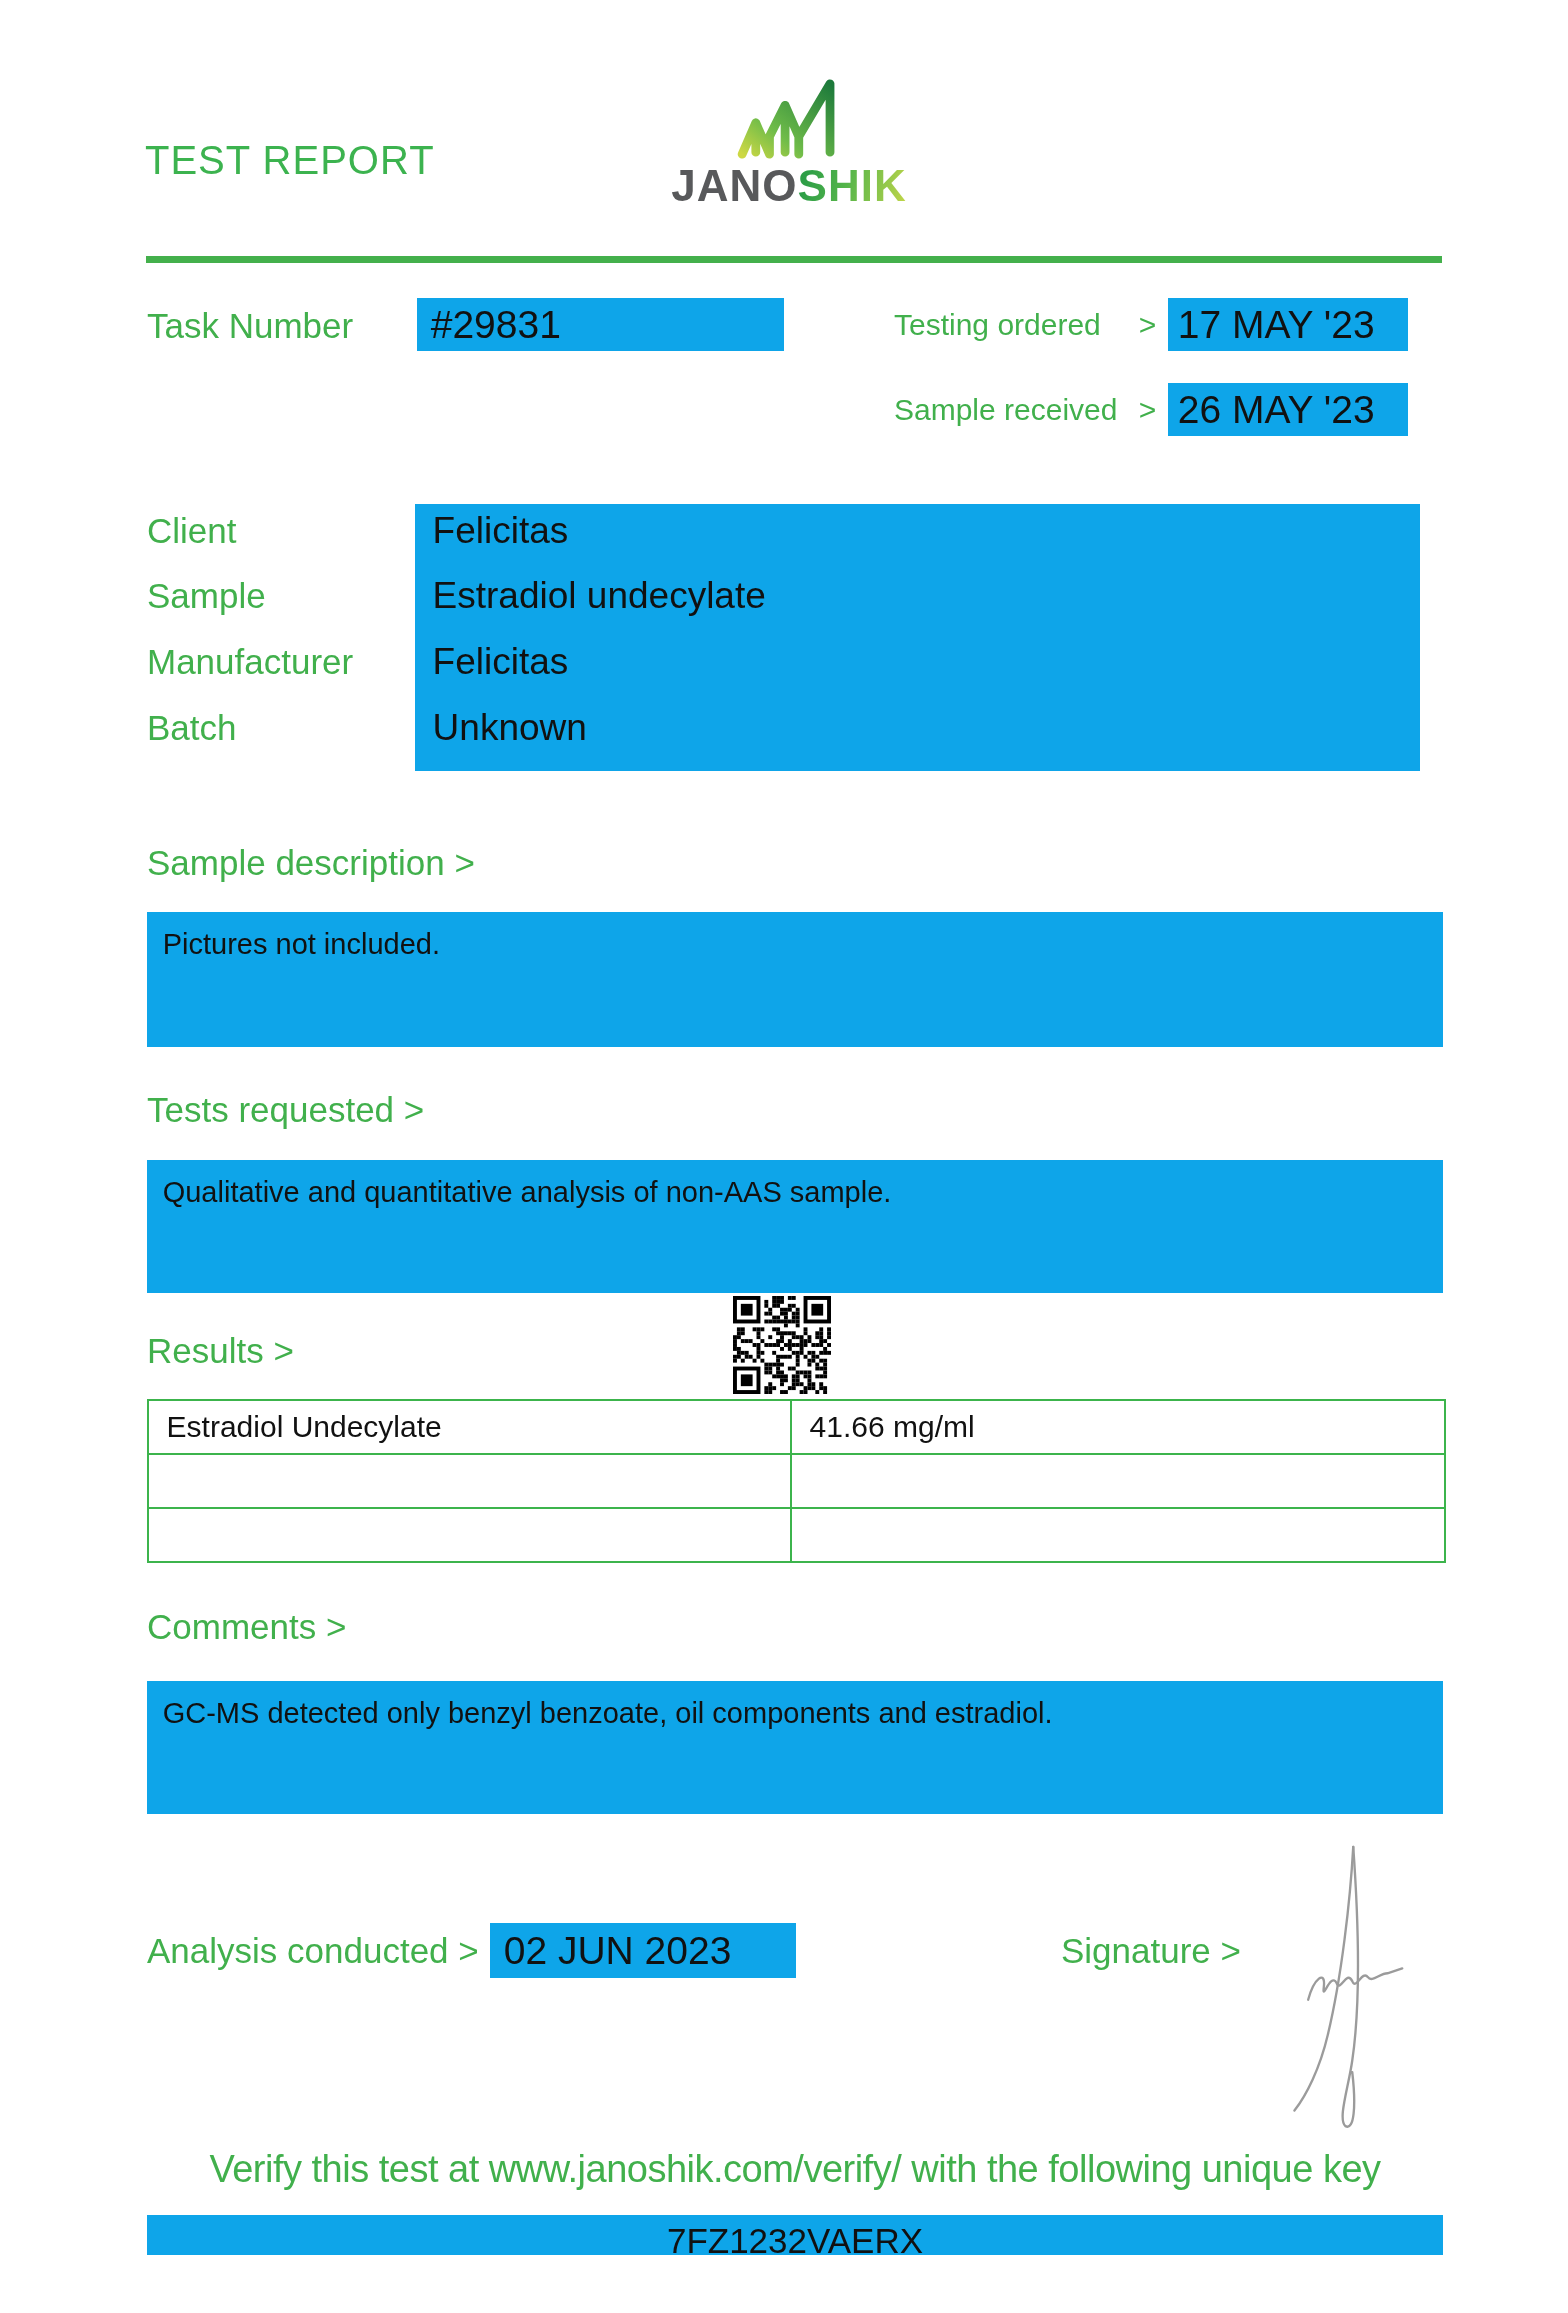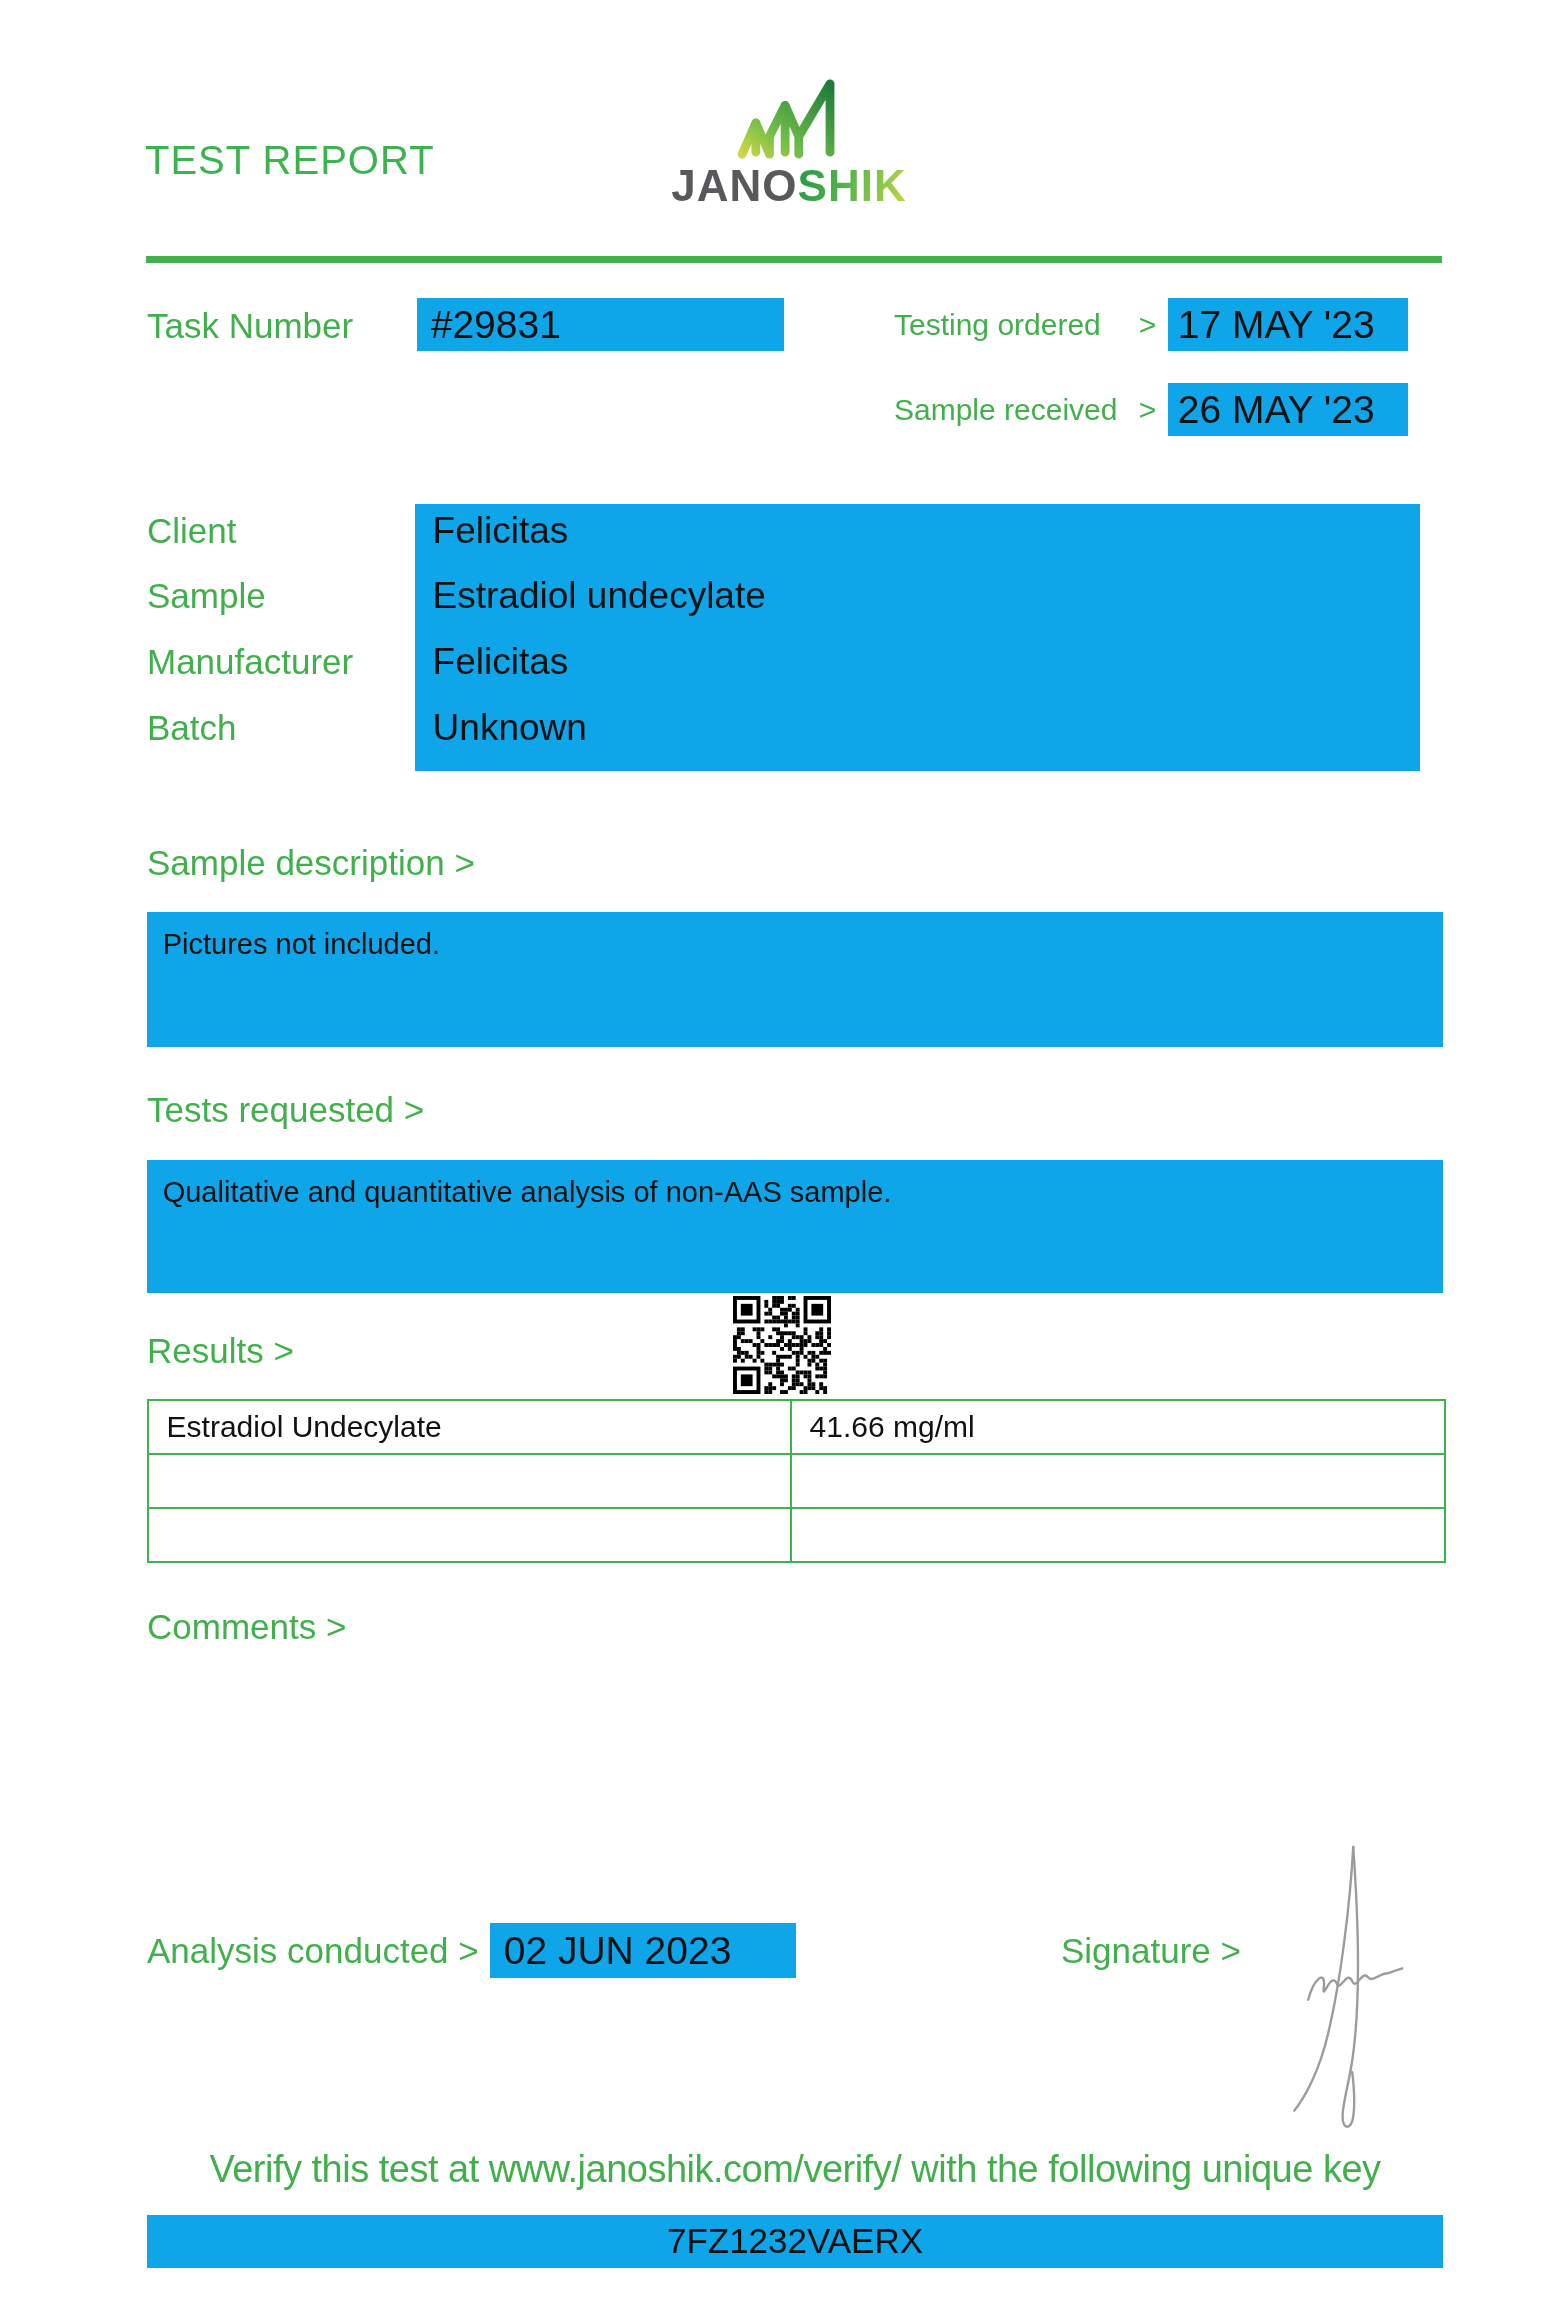--- a/index.html
+++ b/index.html
@@ -48,21 +48,21 @@
   .rcell:nth-child(2n){border-right:none;}
   .rcell.lastrow{border-bottom:none;}
   .qr{left:733px;top:1296px;}
 
   
   .an-label{left:147px;top:1931px;font-size:35px;}
   .an-box{left:490px;top:1923px;width:306px;height:55px;font-size:39px;line-height:55px;padding-left:13.7px;box-sizing:border-box;font-weight:500;}
   .sig-label{left:1061px;top:1931px;font-size:35px;}
   .signature{left:1257px;top:1839px;}
   .verify{left:147px;top:2148px;width:1296px;text-align:center;font-size:38px;letter-spacing:-0.5px;color:#41b04c;}
-  .keybox{left:147px;top:2215px;width:1296px;height:53px;line-height:51px;text-align:center;font-size:35px;}
+  .keybox{left:147px;top:2215px;width:1296px;height:40px;line-height:51px;text-align:center;font-size:35px;}
 </style>
 </head>
 <body>
 
 <div class="page">
 
   <div class="abs title">TEST REPORT</div>
 
   <div class="abs logo">
     <svg class="logo-icon" width="106" height="84" viewBox="0 0 108 86">
@@ -349,20 +349,21 @@
   <div class="abs rtable">
     <div class="rcell">Estradiol Undecylate</div>
     <div class="rcell">41.66 mg/ml</div>
     <div class="rcell"></div>
     <div class="rcell"></div>
     <div class="rcell lastrow"></div>
     <div class="rcell lastrow"></div>
   </div>
 
   <div class="abs green sec-head" style="top:1607px">Comments &gt;</div>
+  <div class="abs graybox sec-box" style="top:1681px;height:133px">GC-MS detected only benzyl benzoate, oil components and estradiol.</div>
 
   <div class="abs green an-label">Analysis conducted &gt;</div>
   <div class="abs graybox an-box">02 JUN 2023</div>
 
   <div class="abs green sig-label">Signature &gt;</div>
   <svg class="abs signature" width="167" height="294" viewBox="0 0 170 300">
     <g fill="none" stroke="#9b9b9b" stroke-width="2.4" stroke-linecap="round">
       <path d="M98 8 C95 62 86 142 72 200 C64 234 50 262 38 277"></path>
       <path d="M98 8 C104 92 105 172 97 226 C93 254 82 286 90 293 C99 298 101 272 97 238"></path>
       <path d="M52 164 C58 142 70 133 68 151 C66 167 75 135 81 147 C85 157 91 133 97 145 C101 155 107 133 113 141 C117 147 125 137 133 137 L148 132"></path>

